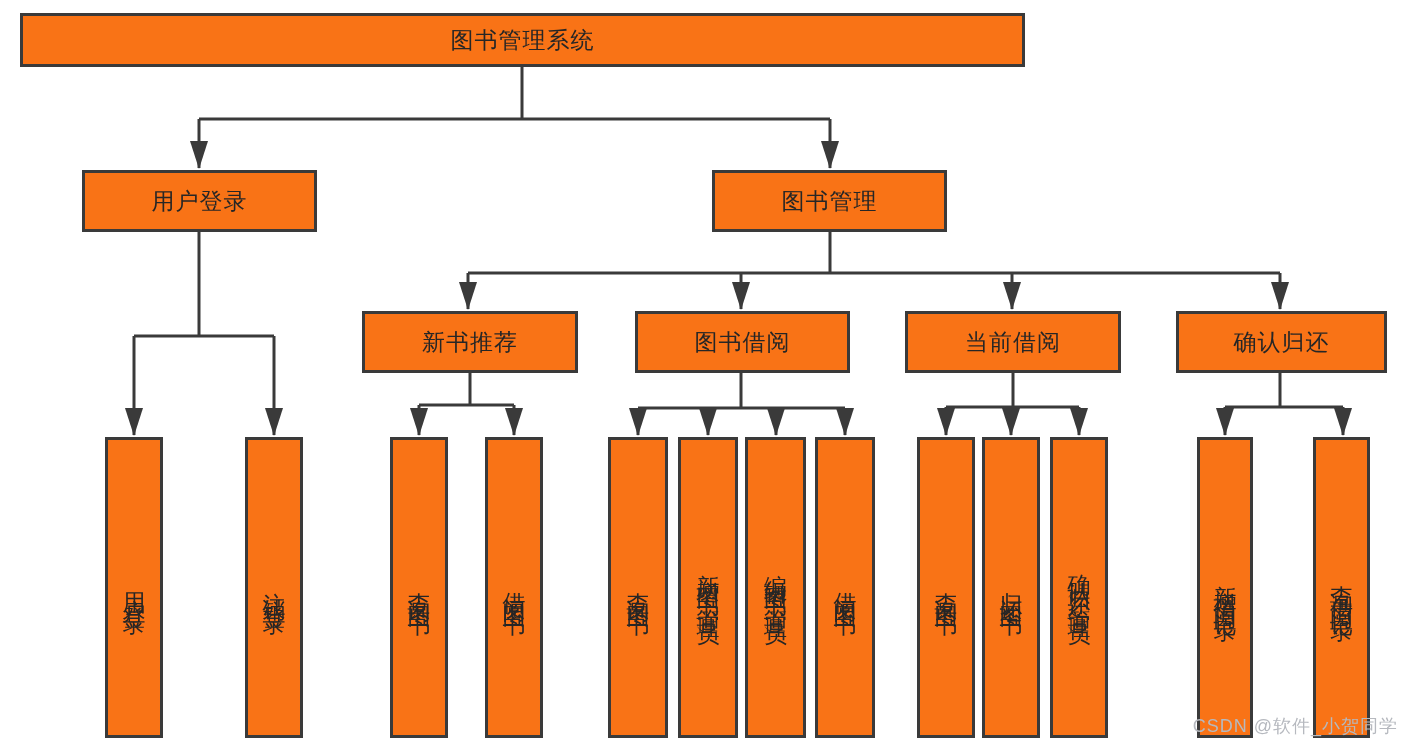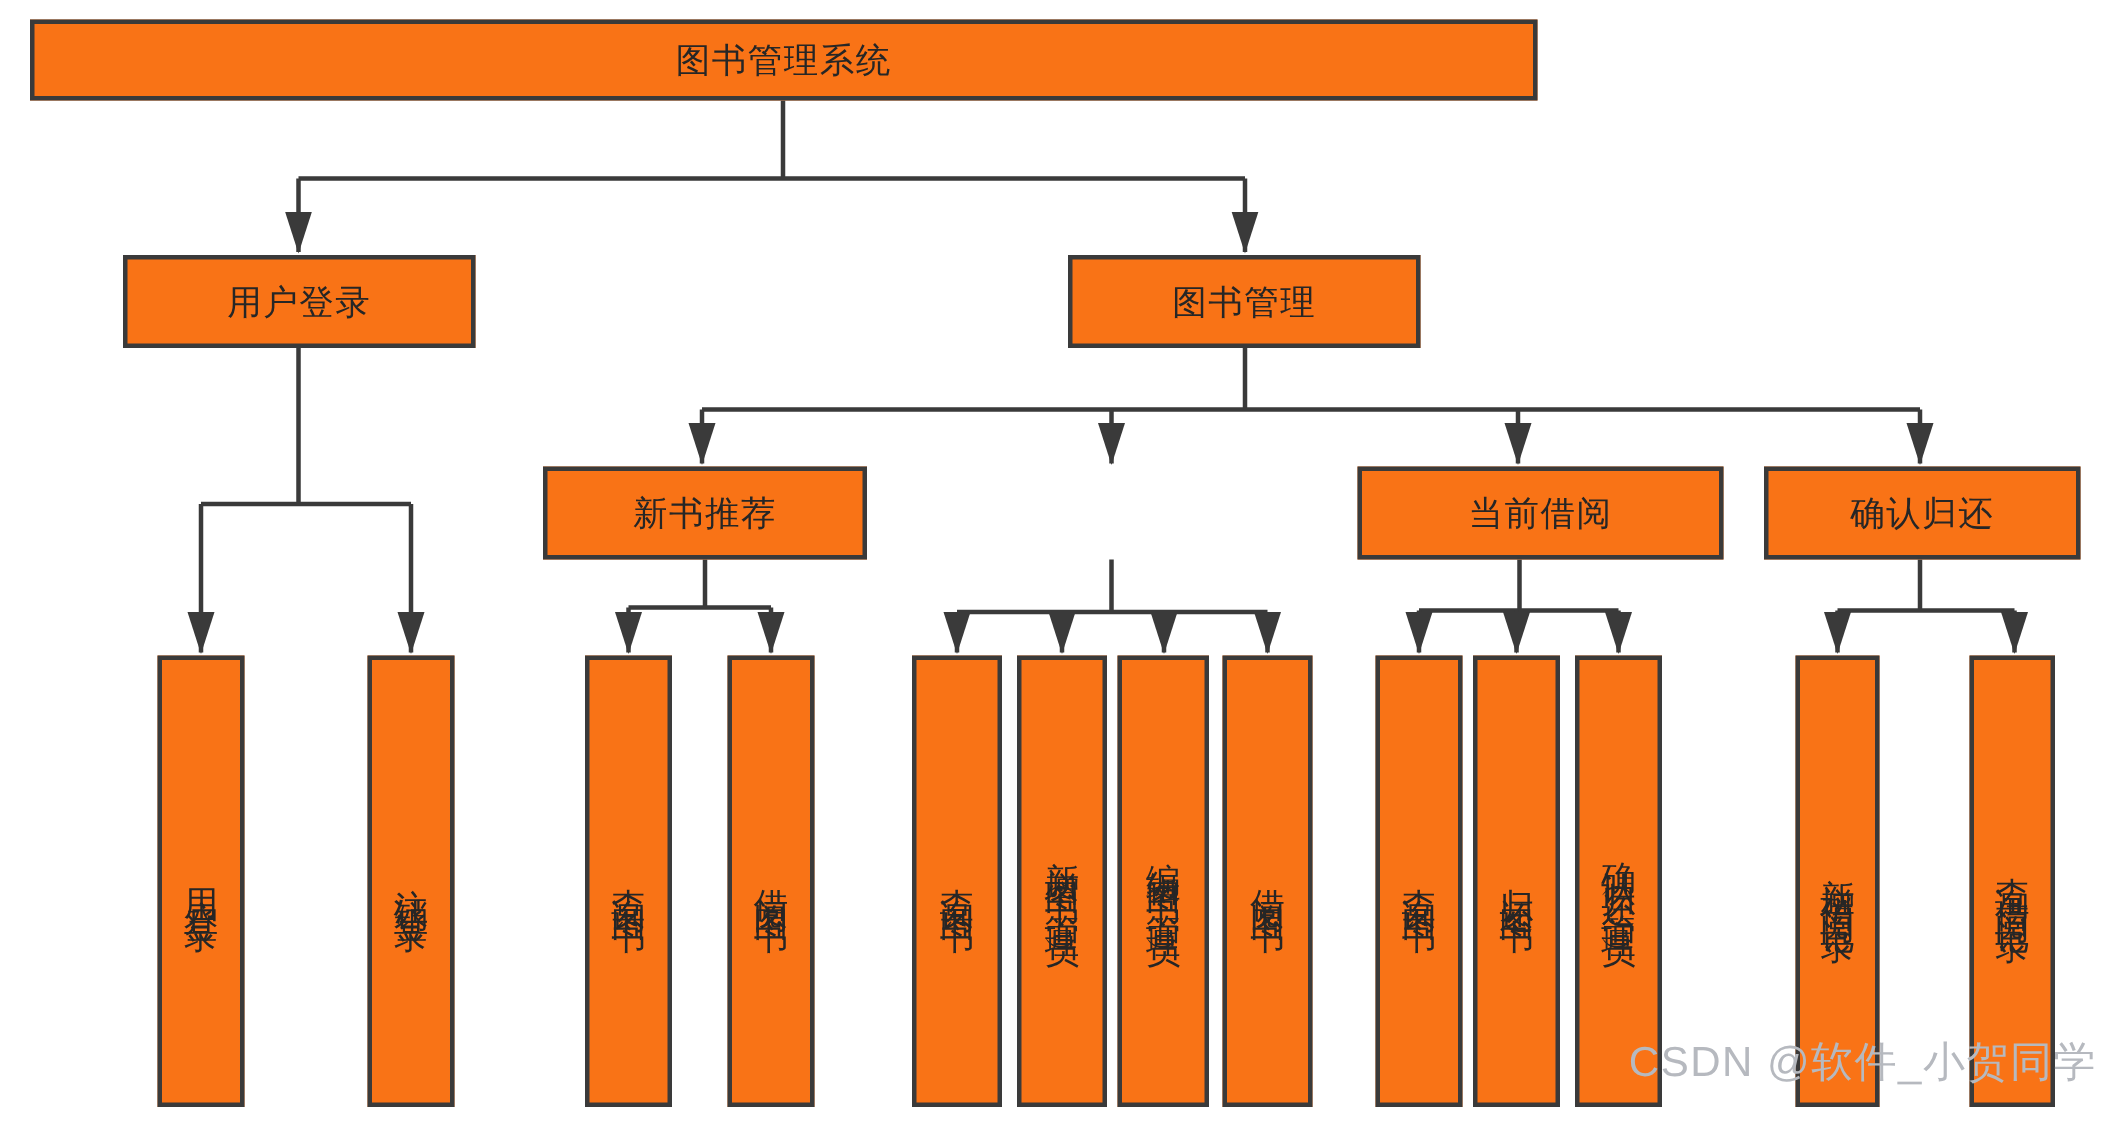--- a/index.html
+++ b/index.html
@@ -32,22 +32,22 @@
   }
   .vbox {
     writing-mode: vertical-rl;
     letter-spacing: 7px;
     line-height: 1;
     padding: 6px 0;
   }
   .watermark {
     position: absolute;
     right: 7px;
-    top: 689px;
-    font-size: 28px;
+    top: 714px;
+    font-size: 18px;
     color: #b6b9bf;
     letter-spacing: 1px;
     white-space: nowrap;
   }
 </style>
 </head>
 <body>
 
 <div class="canvas">
 
@@ -91,21 +91,22 @@
     <path d="M1225 407 V435" marker-end="url(#arw)"></path>
     <path d="M1343 407 V435" marker-end="url(#arw)"></path>
   </svg>
 
   <div class="box" style="left:20px; top:13px; width:1005px; height:54px;">图书管理系统</div>
 
   <div class="box" style="left:82px; top:170px; width:235px; height:62px;">用户登录</div>
   <div class="box" style="left:712px; top:170px; width:235px; height:62px;">图书管理</div>
 
   <div class="box" style="left:362px; top:311px; width:216px; height:62px;">新书推荐</div>
-  <div class="box" style="left:905px; top:311px; width:244px; height:62px;">当前借阅</div>
+  <div class="box" style="left:635px; top:311px; width:215px; height:62px;">图书借阅</div>
+  <div class="box" style="left:905px; top:311px; width:216px; height:62px;">当前借阅</div>
   <div class="box" style="left:1176px; top:311px; width:211px; height:62px;">确认归还</div>
 
   <div class="box vbox" style="left:105px; top:437px; width:58px; height:301px;">用户登录</div>
   <div class="box vbox" style="left:245px; top:437px; width:58px; height:301px;">注销登录</div>
 
   <div class="box vbox" style="left:390px; top:437px; width:58px; height:301px;">查询图书</div>
   <div class="box vbox" style="left:485px; top:437px; width:58px; height:301px;">借阅图书</div>
 
   <div class="box vbox" style="left:608px; top:437px; width:60px; height:301px;">查询图书</div>
   <div class="box vbox" style="left:678px; top:437px; width:60px; height:301px;">新增图书（管理员）</div>

